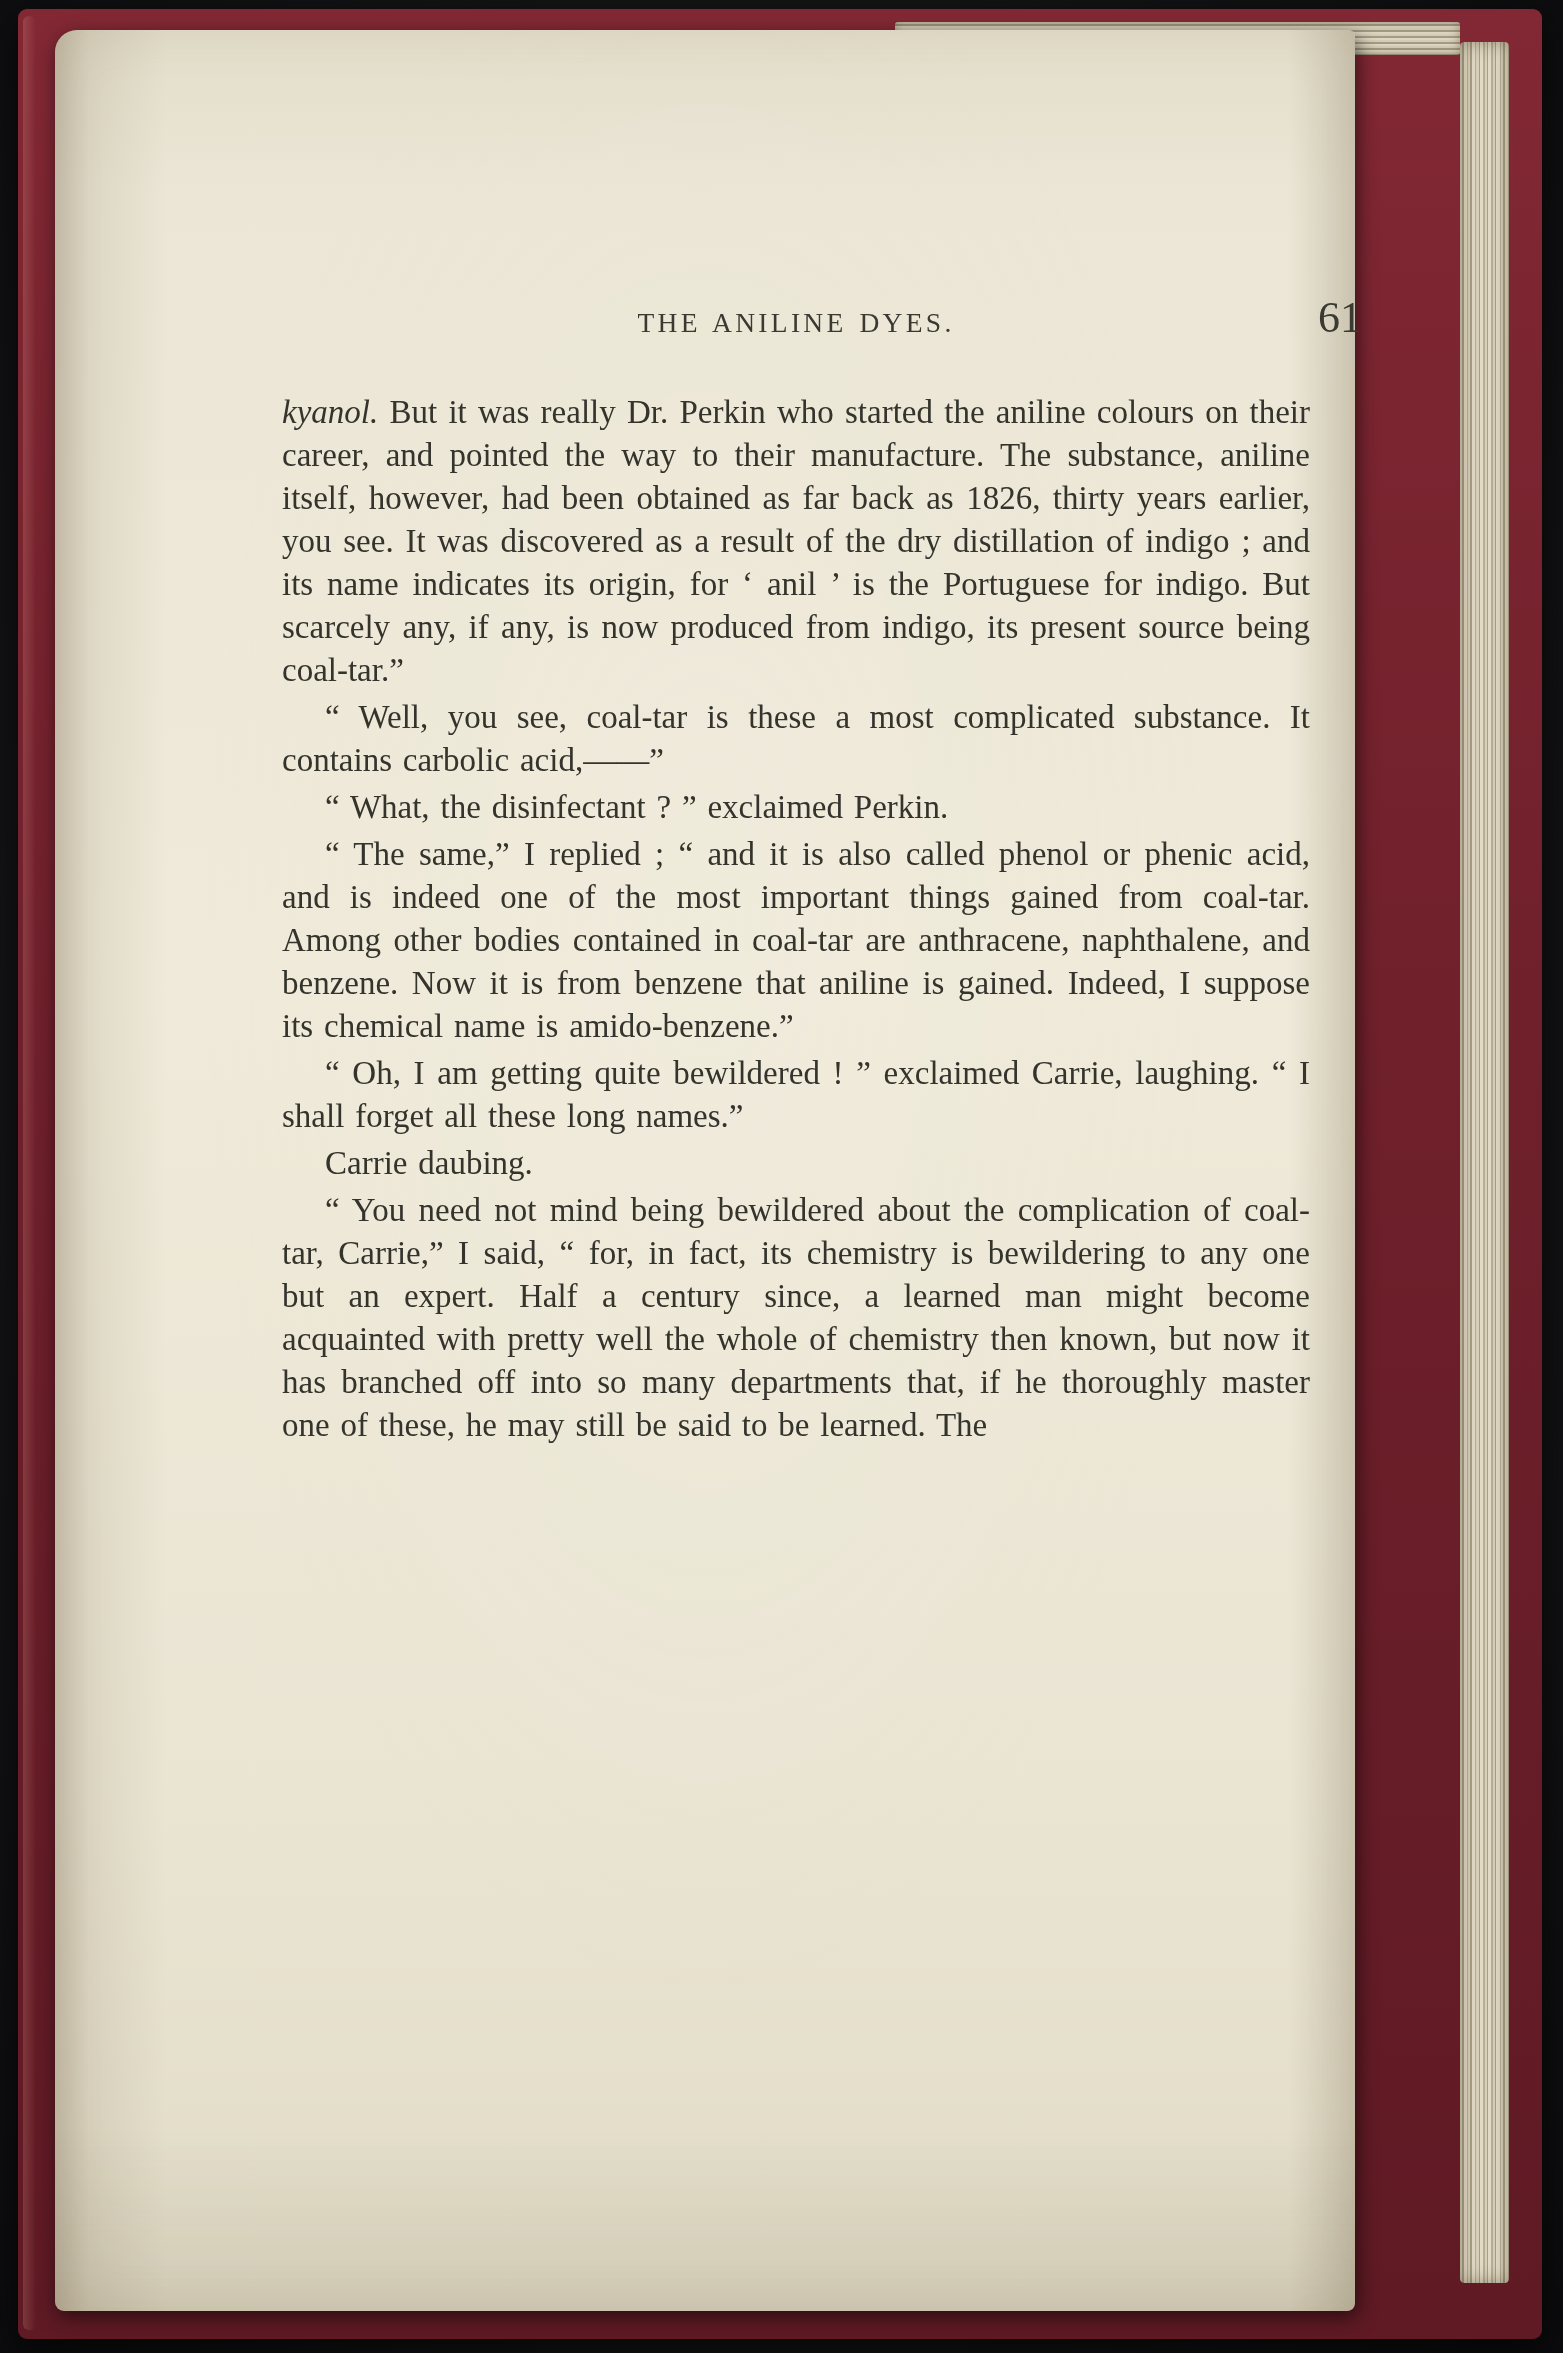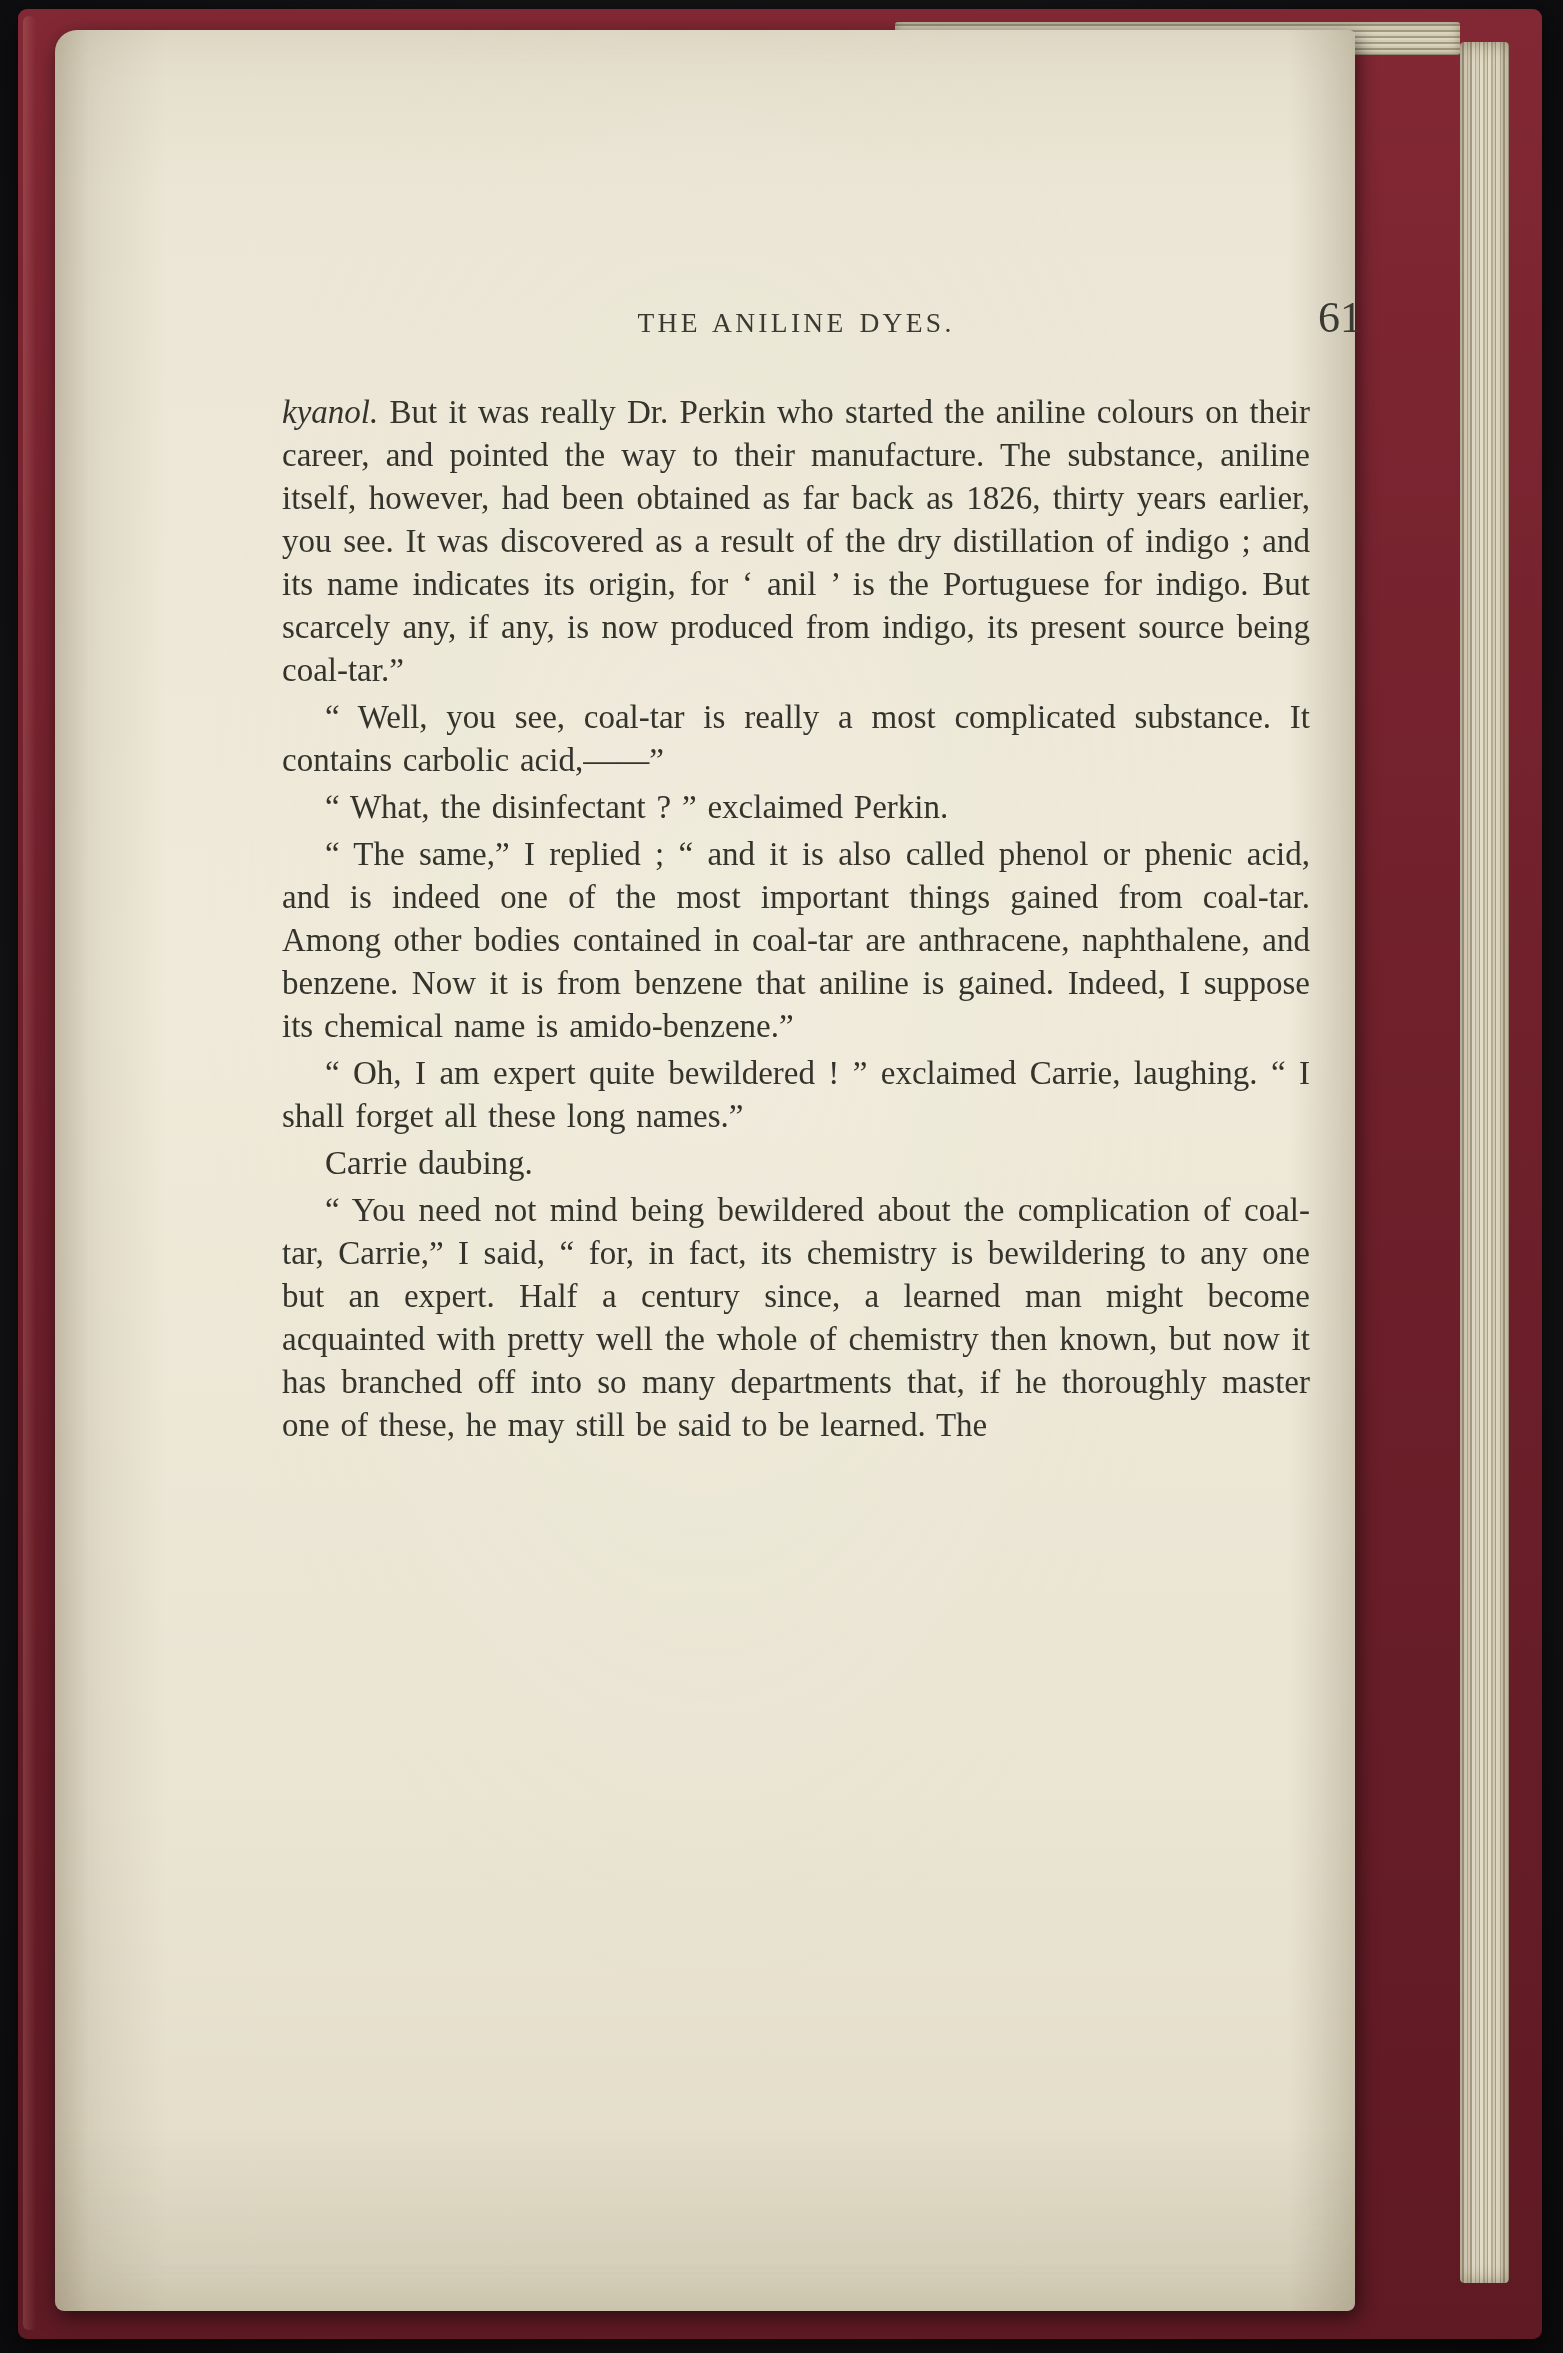--- a/index.html
+++ b/index.html
@@ -153,24 +153,24 @@
 
     <div class="text-col">
 
       <div class="page-header">
         <span class="page-title">THE ANILINE DYES.</span>
         <span class="page-number">61</span>
       </div>
 
       <div id="page-text">
           <p class="para"><i>kyanol.</i>  But it was really Dr. Perkin who started the aniline colours on their career, and pointed the way to their manufacture.  The substance, aniline itself, however, had been obtained as far back as 1826, thirty years earlier, you see.  It was discovered as a result of the dry distillation of indigo ; and its name indicates its origin, for ‘ anil ’ is the Portuguese for indigo.  But scarcely any, if any, is now produced from indigo, its present source being coal-tar.”</p>
-          <p class="para indent">“ Well, you see, coal-tar is really a most complicated substance.  It contains carbolic acid,——”</p>
+          <p class="para indent">“ Well, you see, coal-tar is these a most complicated substance.  It contains carbolic acid,——”</p>
           <p class="para indent">“ What, the disinfectant ? ” exclaimed Perkin.</p>
           <p class="para indent">“ The same,” I replied ; “ and it is also called phenol or phenic acid, and is indeed one of the most important things gained from coal-tar.  Among other bodies contained in coal-tar are anthracene, naphthalene, and benzene.  Now it is from benzene that aniline is gained.  Indeed, I suppose its chemical name is amido-benzene.”</p>
-          <p class="para indent">“ Oh, I am expert quite bewildered ! ” exclaimed Carrie, laughing.  “ I shall forget all these long names.”</p>
+          <p class="para indent">“ Oh, I am getting quite bewildered ! ” exclaimed Carrie, laughing.  “ I shall forget all these long names.”</p>
           <p class="para indent">Carrie daubing.</p>
           <p class="para indent">“ You need not mind being bewildered about the complication of coal-tar, Carrie,” I said, “ for, in fact, its chemistry is bewildering to any one but an expert.  Half a century since, a learned man might become acquainted with pretty well the whole of chemistry then known, but now it has branched off into so many departments that, if he thoroughly master one of these, he may still be said to be learned.  The</p>
         </div>
 
     </div>
   </div>
 
 </div>
 
 

